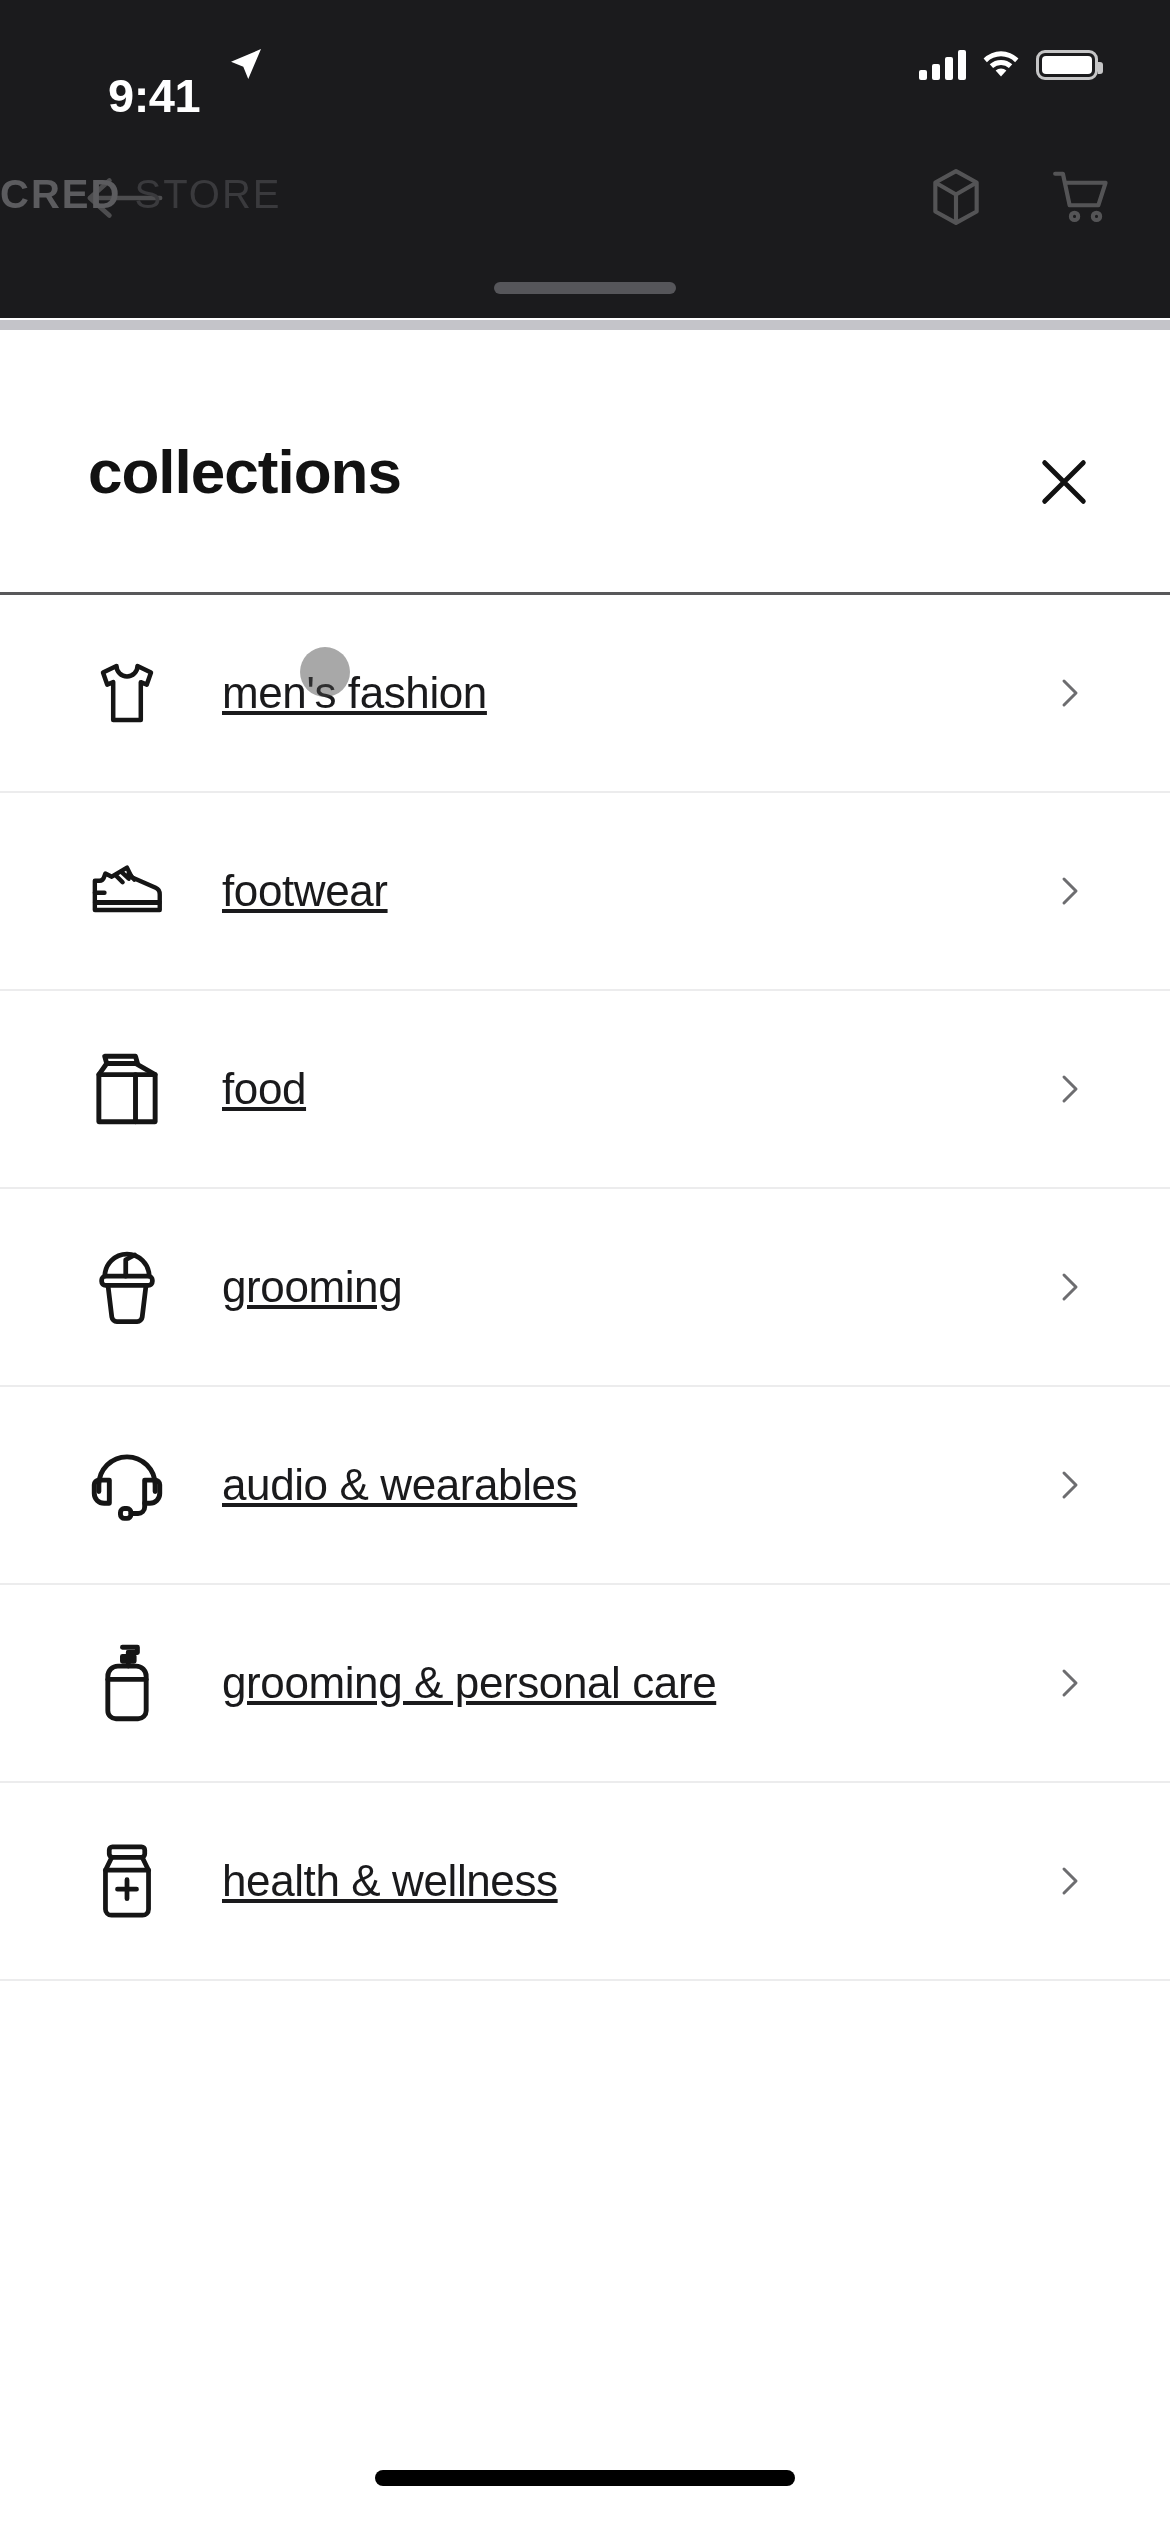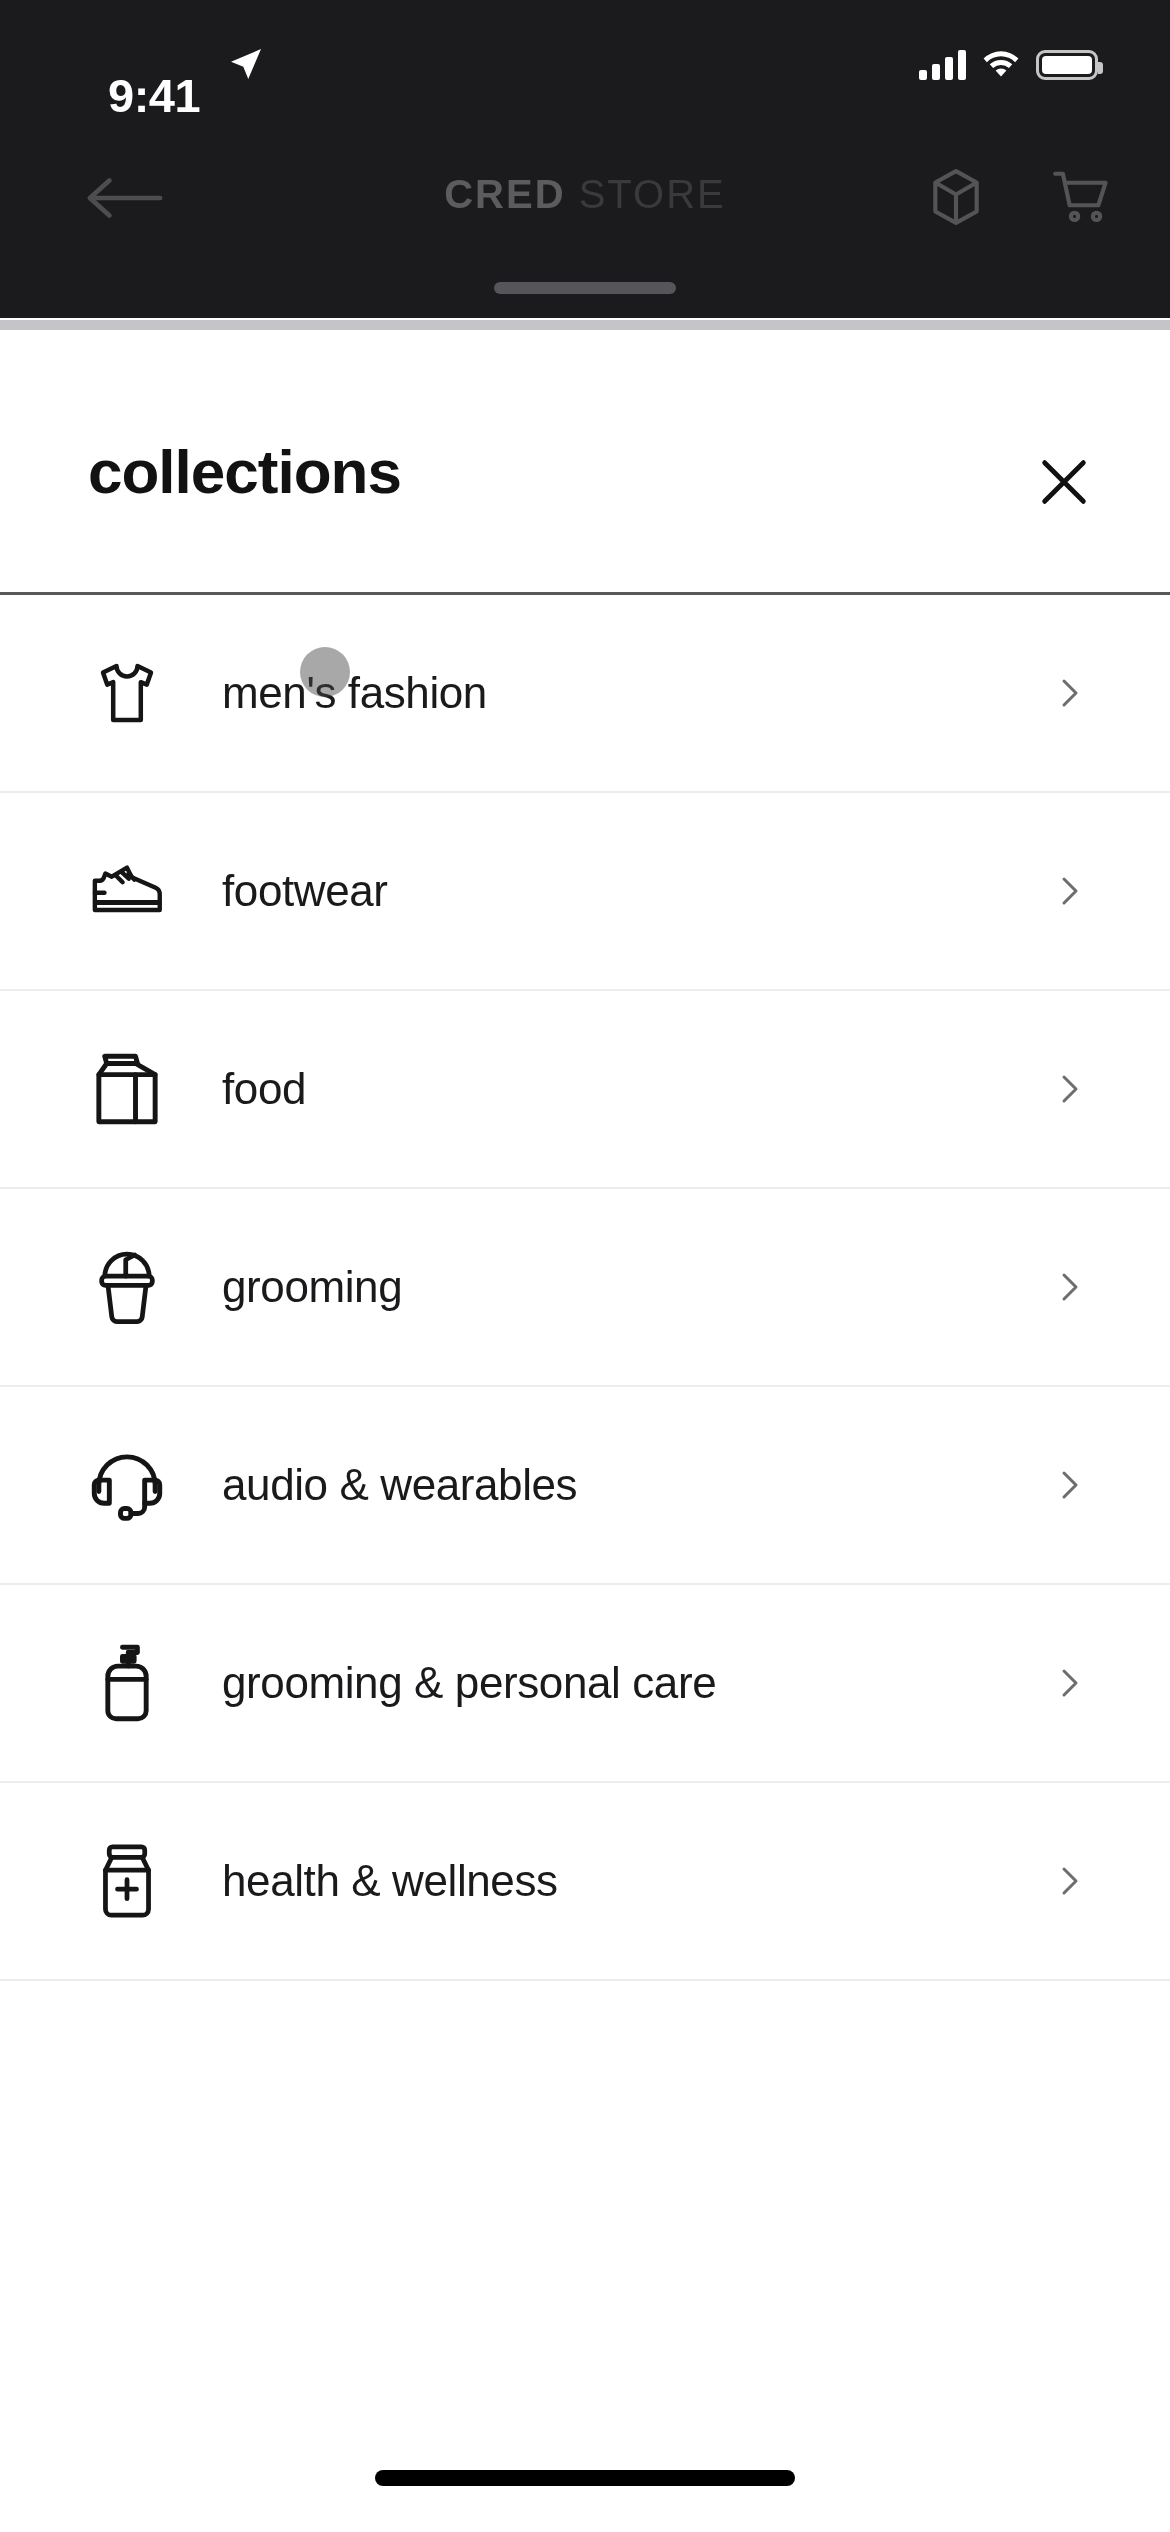--- a/index.html
+++ b/index.html
@@ -61,21 +61,21 @@
 
   
   .appbar {
     position:absolute; left:0; top:160px; width:1170px; height:100px;
   }
   .appbar .back {
     position:absolute; left:86px; top:14px; width:78px; height:48px;
     opacity:.22;
   }
   .appbar .brand {
-    position:absolute; left:0; top:12px; width:1170px; text-align:center;
+    position:absolute; left:0; top:12px; width:1170px; text-align:left;
     font-size:40px; font-weight:bold; letter-spacing:2px;
   }
   .appbar .brand .b1 { color:#5c5c5f; }
   .appbar .brand .b2 { color:#3a3a3d; font-weight:normal; }
   .appbar .box-ic {
     position:absolute; left:925px; top:6px; width:62px; height:62px; opacity:.25;
   }
   .appbar .cart-ic {
     position:absolute; left:1050px; top:6px; width:62px; height:62px; opacity:.25;
   }
@@ -120,20 +120,21 @@
     display:flex; align-items:center;
   }
   .row .ic {
     position:absolute; left:88px; top:50%; transform:translateY(-50%);
     width:78px; height:78px; display:flex; align-items:center; justify-content:center;
   }
   .row .lbl {
     position:absolute; left:222px; top:50%; transform:translateY(-50%);
     font-size:44px; color:#1a1a1c; letter-spacing:-0.4px;
     font-family:"Liberation Sans", sans-serif;
+    text-decoration:underline;
   }
   .row .chev {
     position:absolute; right:82px; top:50%; transform:translateY(-50%);
     width:36px; height:36px;
   }
 
   
   .tap-dot {
     position:absolute; left:300px; top:647px;
     width:50px; height:50px; border-radius:50%;

